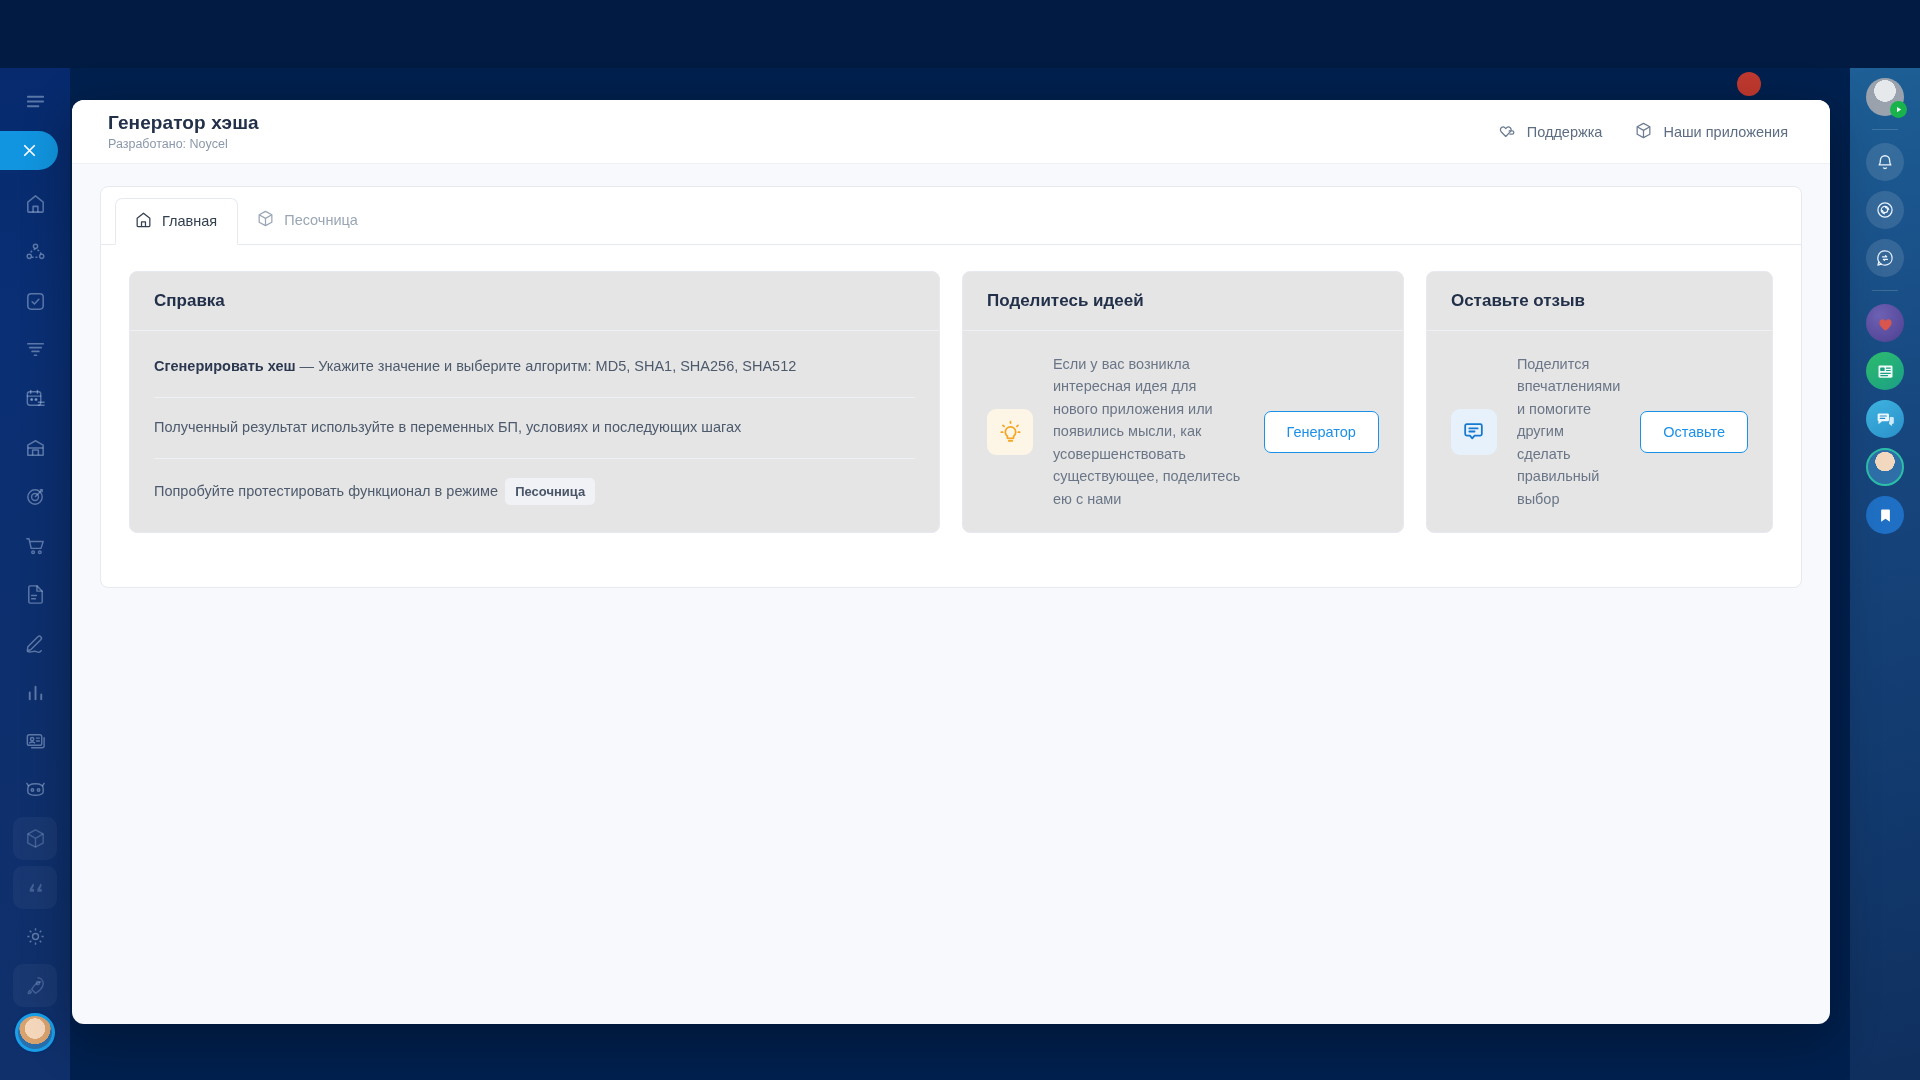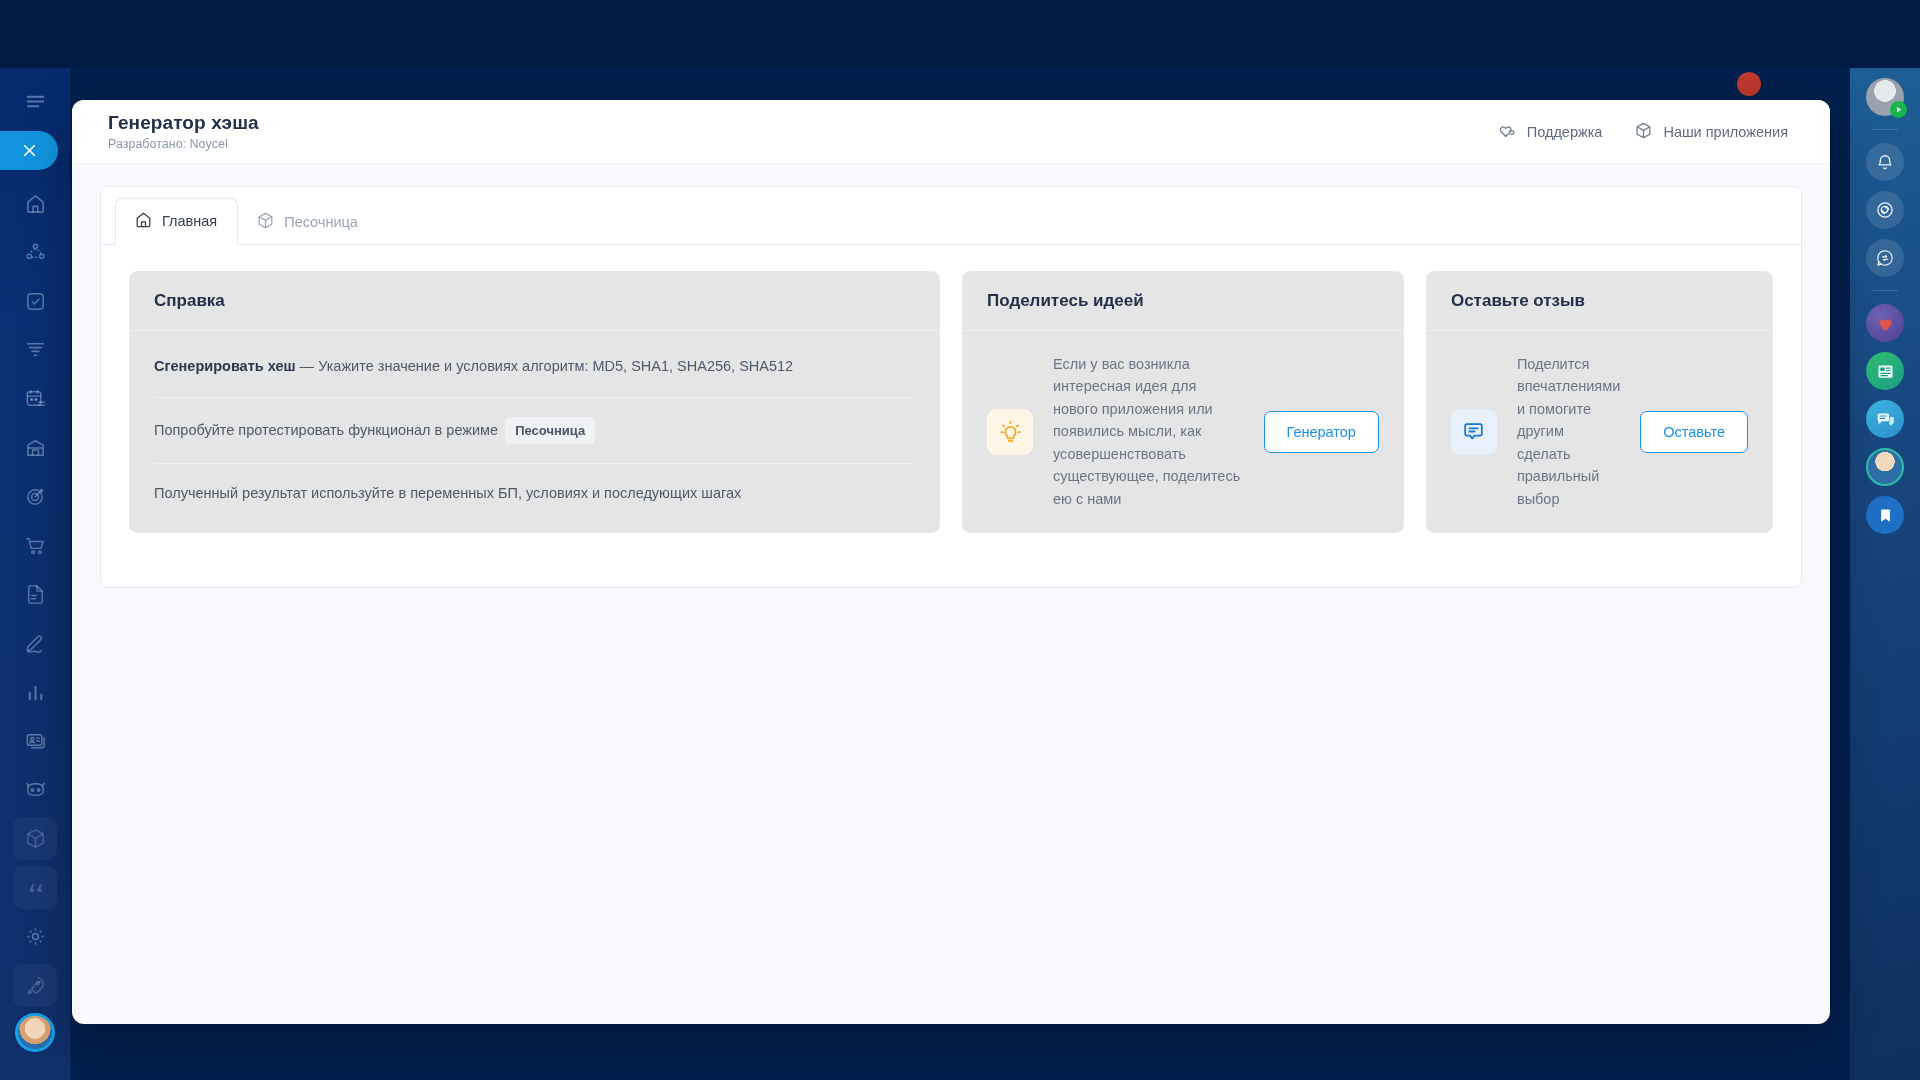--- a/index.html
+++ b/index.html
@@ -120,21 +120,21 @@
 
   
   .modal-body { flex: 1; padding: 22px 28px 0 28px; overflow: hidden; }
   .panel {
     background: #fff; border-radius: 8px;
     border: 1px solid #e6eaf0;
     min-height: 402px;
     padding: 0;
   }
   .tabs {
-    display: flex; align-items: flex-end; gap: 0;
+    display: flex; align-items: flex-start; gap: 0;
     padding: 10px 14px 0 14px;
     border-bottom: 1px solid #e6eaf0;
   }
   .tab {
     display: flex; align-items: center; gap: 9px;
     padding: 11px 20px 12px 18px;
     font-size: 14.5px; color: #9aa6b5; cursor: pointer;
     border-radius: 7px 7px 0 0;
     position: relative; top: 1px;
   }
@@ -427,27 +427,27 @@
           <span>Песочница</span>
         </div>
       </div>
 
       <div class="grid">
 
         <div class="card">
           <div class="card-head">Справка</div>
           <div class="card-body">
             <div class="help-row">
-              <b>Сгенерировать хеш</b><span> — Укажите значение и условиях алгоритм: MD5, SHA1, SHA256, SHA512</span>
+              <b>Сгенерировать хеш</b><span> — Укажите значение и выберите алгоритм: MD5, SHA1, SHA256, SHA512</span>
+            </div>
+            <div class="help-row">
+              <span>Полученный результат используйте в переменных БП, условиях и последующих шагах</span>
             </div>
             <div class="help-row">
               <span>Попробуйте протестировать функционал в режиме</span><span class="pill">Песочница</span>
-            </div>
-            <div class="help-row">
-              <span>Полученный результат используйте в переменных БП, условиях и последующих шагах</span>
             </div>
           </div>
         </div>
 
         <div class="right-col">
 
           <div class="card">
             <div class="card-head">Поделитесь идеей</div>
             <div class="promo">
               <div class="promo-ico ico-idea">

